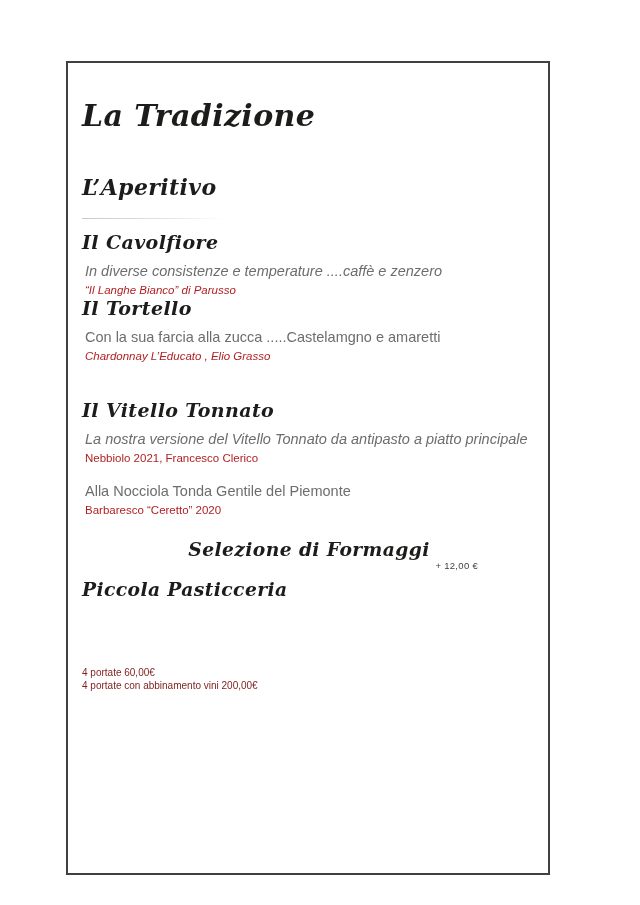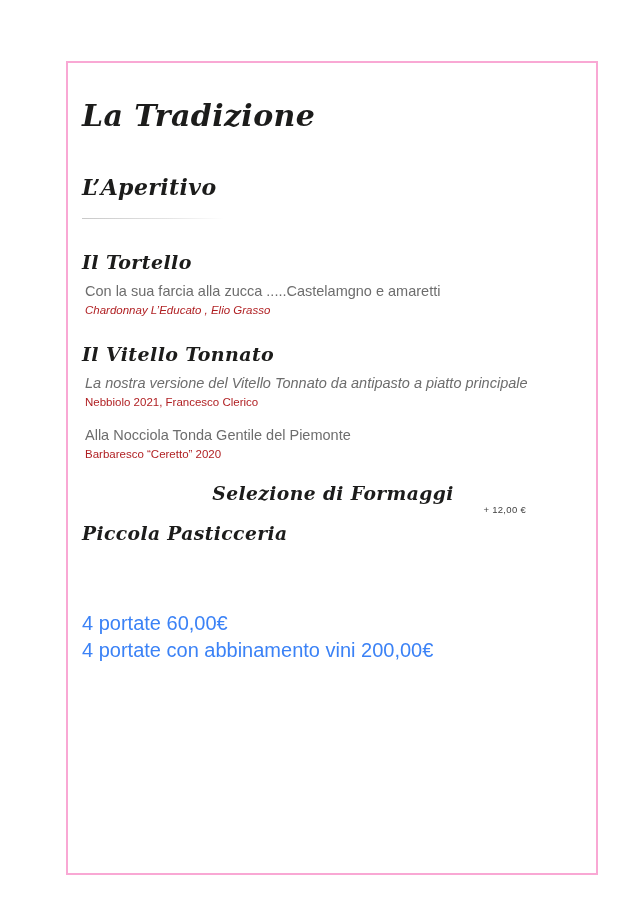--- a/index.html
+++ b/index.html
@@ -12,22 +12,22 @@
   }
   .page {
     position: relative;
     width: 640px; height: 905px;
     background: #ffffff;
     overflow: hidden;
   }
   .frame {
     position: absolute;
     left: 66px; top: 61px;
-    width: 532px; height: 814px;
-    border: 2px solid #f9a8d4;
+    width: 484px; height: 814px;
+    border: 2px solid #404040;
     background: #ffffff;
   }
   .content {
     position: absolute;
     left: 14px; top: 36px; right: 12px;
   }
   
   .script {
     font-family: "DejaVu Serif", serif;
     font-style: italic;
@@ -51,22 +51,22 @@
     margin-top: 18px;
     background: linear-gradient(to right, #c9c9c9 0%, #e3e3e3 60%, rgba(230,230,230,0) 100%);
   }
   .course { margin: 0; }
   .course .course-name {
     font-size: 19px;
     line-height: 1.2;
     margin: 0;
   }
   .m1 { margin-top: 12px; }
-  .m2 { margin-top: 32px; }
-  .m3 { margin-top: 26px; }
+  .m2 { margin-top: 0; }
+  .m3 { margin-top: 36px; }
   .m4 { margin-top: 18px; }
   .desc {
     font-size: 14.5px;
     line-height: 1.2;
     color: #6d6d6d;
     margin: 9px 0 0 3px;
   }
   .desc.it { font-style: italic; }
   .wine {
     font-size: 11.5px;
@@ -83,39 +83,44 @@
   .supplement {
     position: absolute;
     right: 58px; top: 22px;
     font-size: 9.5px;
     color: #3f3f3f;
     letter-spacing: 0.3px;
   }
   .pasticceria { margin-top: 17px; }
   .pricing {
     margin-top: 66px;
-    font-size: 20px;
+    font-size: 10px;
     line-height: 1.32;
-    color: #3b82f6;
+    color: #7f1d1d;
   }
   .pricing p { margin: 0; }
 </style>
 </head>
 <body>
 
 <div class="page">
   <div class="frame">
     <div class="content">
 
       <h1 class="script title">La Tradizione</h1>
 
       <h2 class="script section-heading">L’Aperitivo</h2>
 
       <div class="divider"></div>
 
+      <section class="course m1">
+        <h3 class="script course-name">Il Cavolfiore</h3>
+        <p class="desc it">In diverse consistenze e temperature ....caffè  e zenzero</p>
+        <p class="wine it">“Il Langhe Bianco” di Parusso</p>
+      </section>
 
       <section class="course m2">
         <h3 class="script course-name">Il Tortello</h3>
         <p class="desc">Con la sua farcia alla zucca .....Castelamgno e amaretti</p>
         <p class="wine it">Chardonnay L’Educato , Elio Grasso</p>
       </section>
 
       <section class="course m3">
         <h3 class="script course-name">Il Vitello Tonnato</h3>
         <p class="desc it">La nostra versione del Vitello Tonnato da antipasto a piatto principale</p>

